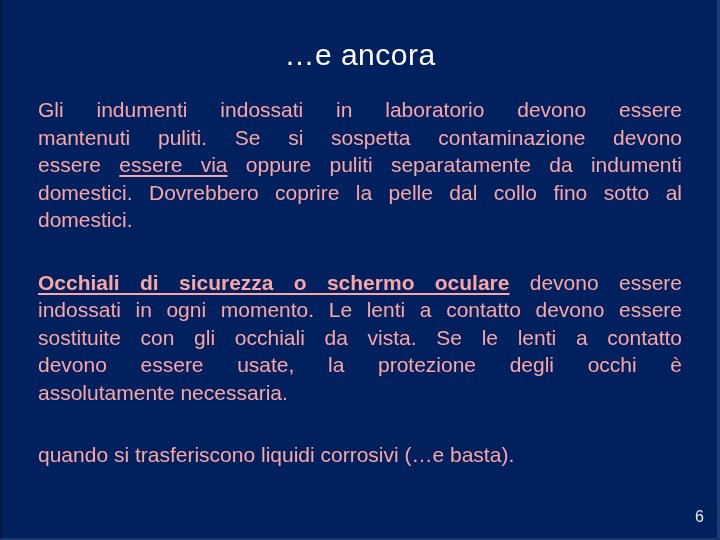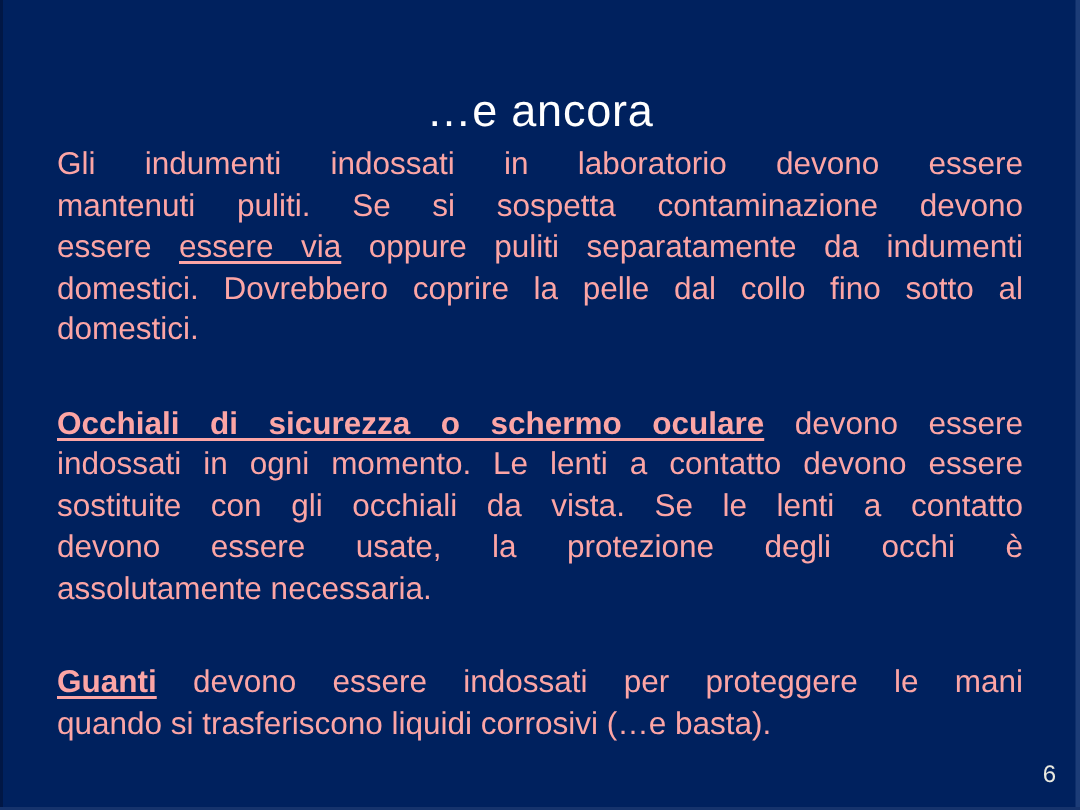--- a/index.html
+++ b/index.html
@@ -94,37 +94,36 @@
   }
 </style>
 </head>
 <body>
 
 <div class="slide" style="background: rgb(0, 33, 94);">
   <div class="edge-left"></div>
   <div class="edge-right"></div>
   <div class="edge-bottom"></div>
 
-  <div class="slide-title" style="color: rgb(255, 255, 255); margin-top: 20px;">…e ancora</div>
+  <div class="slide-title" style="color: rgb(255, 255, 255);">…e ancora</div>
 
   <div class="slide-body" id="slide-body" style="color: #fca5a5;">
       <div class="paragraph">
         <div class="line justify"><span class="">Gli indumenti indossati in laboratorio devono essere</span></div>
         <div class="line justify"><span class="">mantenuti puliti. Se si sospetta contaminazione devono</span></div>
         <div class="line justify"><span class="">essere </span><span class="seg-underline">essere via</span><span class=""> oppure puliti separatamente da indumenti</span></div>
         <div class="line justify"><span class="">domestici. Dovrebbero coprire la pelle dal collo fino sotto al</span></div>
         <div class="line"><span class="">domestici.</span></div>
       </div>
       <div class="paragraph">
         <div class="line justify"><span class="seg-bold seg-underline">Occhiali di sicurezza o schermo oculare</span><span class=""> devono essere</span></div>
         <div class="line justify"><span class="">indossati in ogni momento. Le lenti a contatto devono essere</span></div>
         <div class="line justify"><span class="">sostituite con gli occhiali da vista. Se le lenti a contatto</span></div>
         <div class="line justify"><span class="">devono essere usate, la protezione degli occhi è</span></div>
         <div class="line"><span class="">assolutamente necessaria.</span></div>
       </div>
       <div class="paragraph">
-        <div class="line justify"><span class="seg-bold seg-underline">Guanti</span><span class=""> devono essere indossati per proteggere le mani</span></div>
         <div class="line"><span class="">quando si trasferiscono liquidi corrosivi (…e basta).</span></div>
       </div>
     </div>
 
   <div class="page-number">6</div>
 </div>
 
 </body></html>

